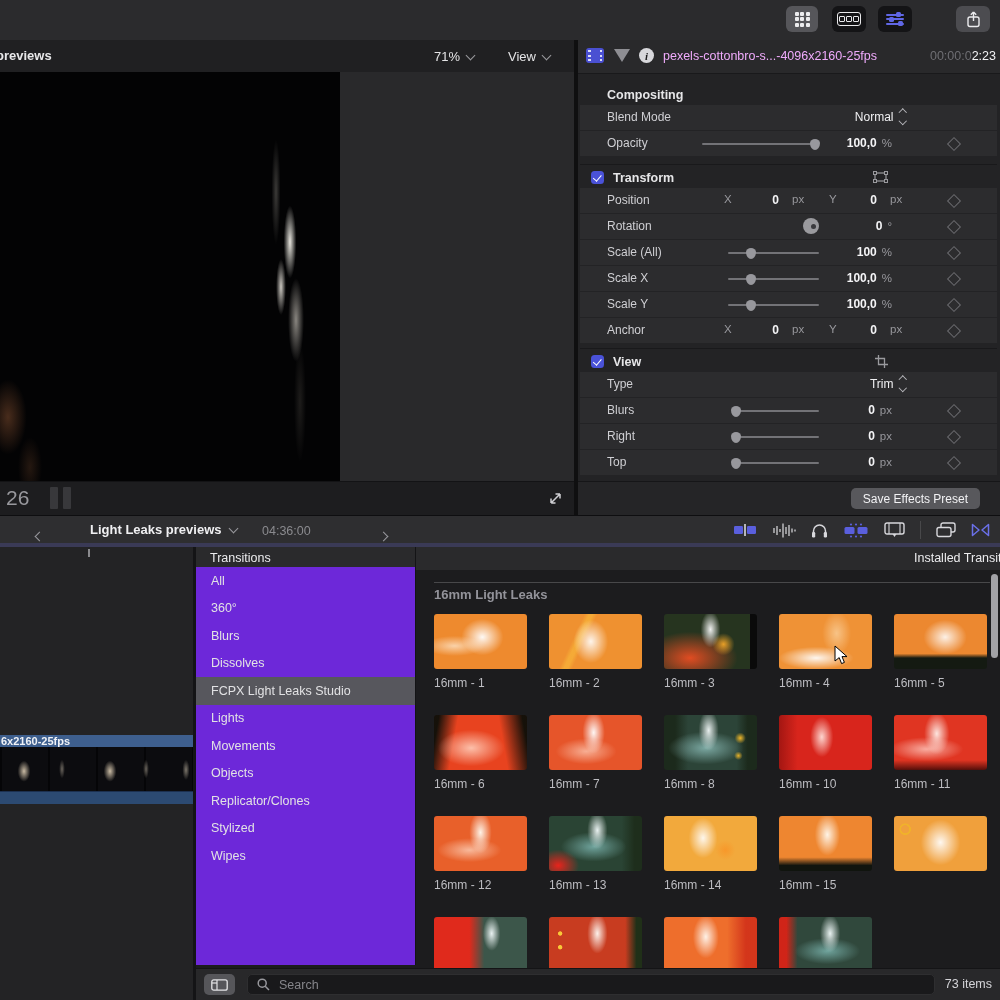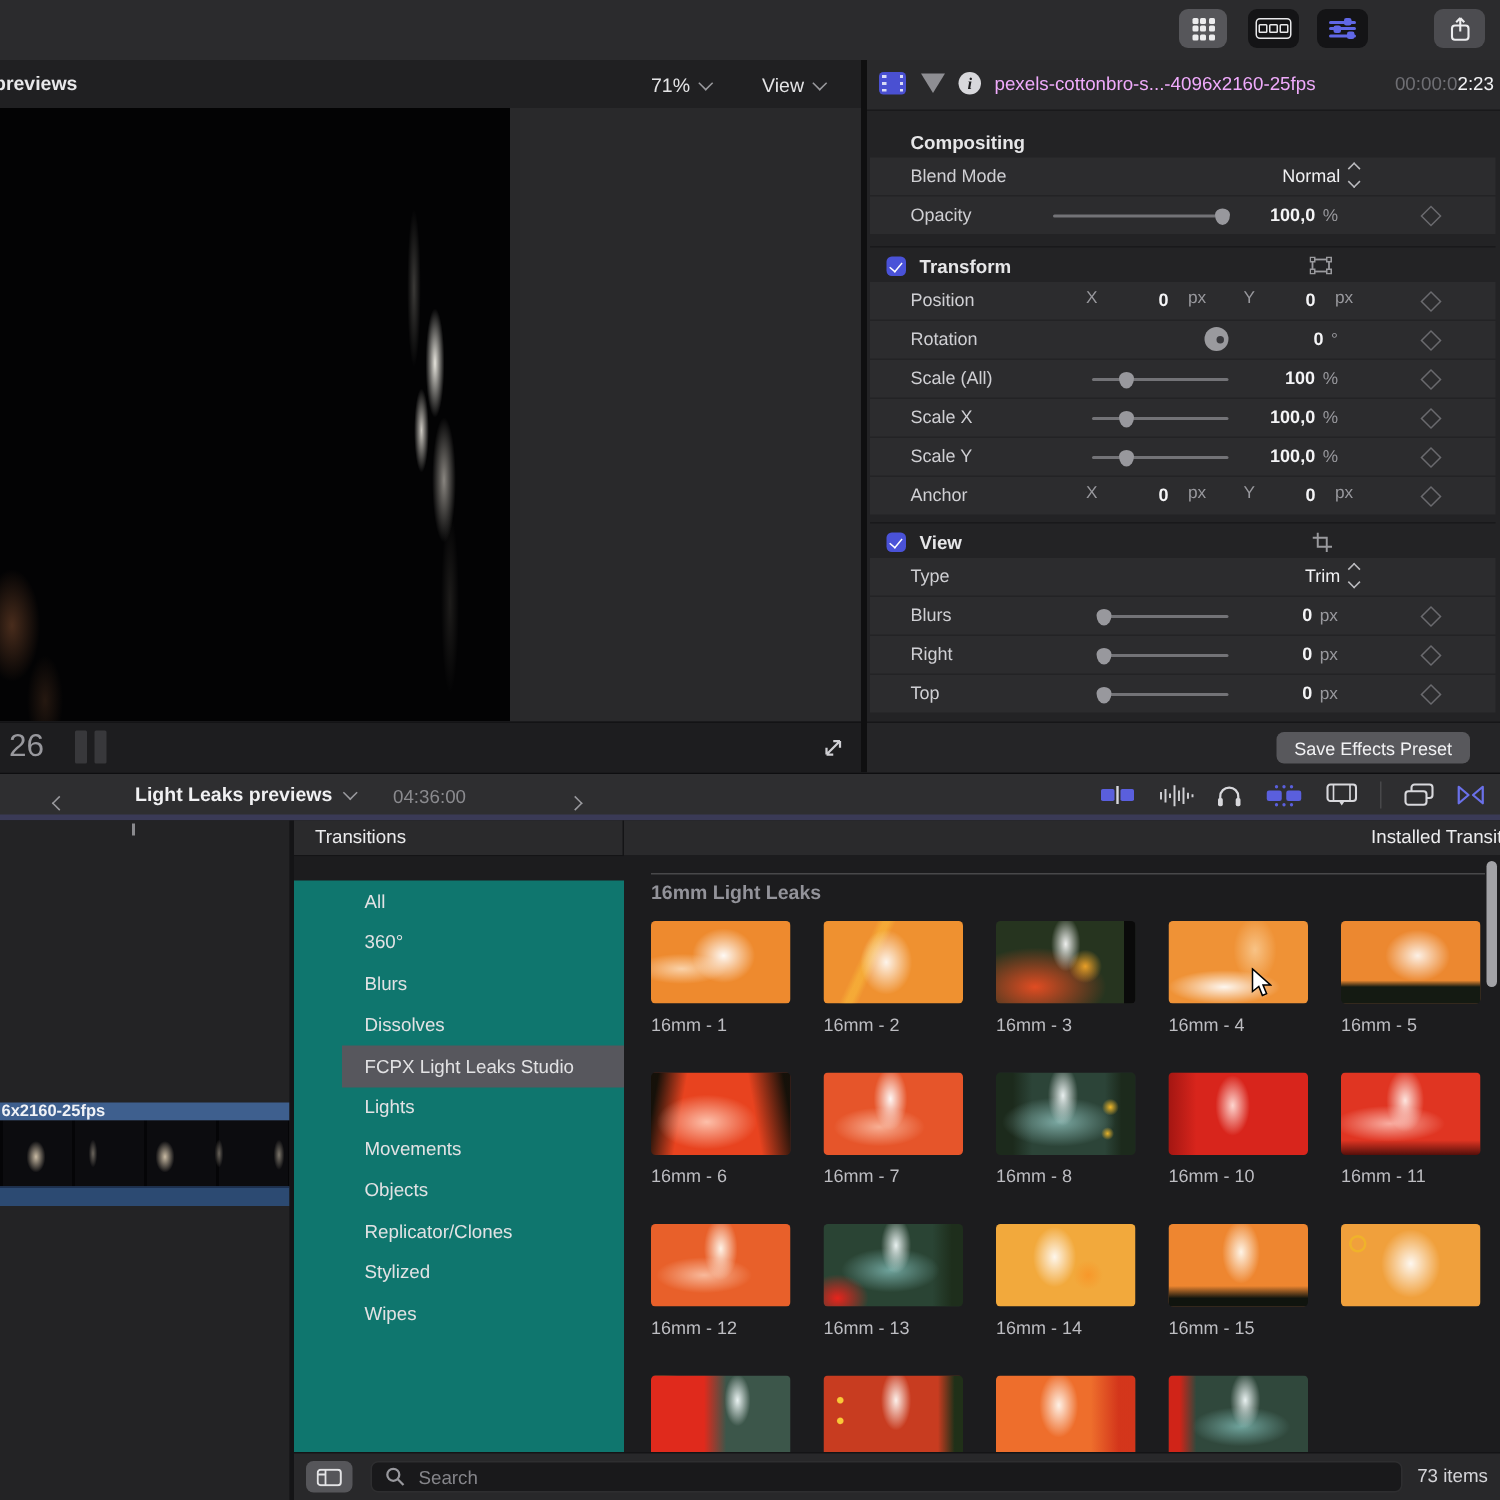--- a/index.html
+++ b/index.html
@@ -98,21 +98,21 @@
       repeating-linear-gradient(90deg,#050507 0 2px,#0c0c0f 2px 48px);}
   .clipaudio{height:12px;background:#2c4a72;border-top:1px solid #1c3050;}
   .tl-div{left:193px;top:0;width:3px;height:453px;background:#141416;}
   .playhead{left:88px;top:2px;width:1.5px;height:8px;background:#8a8a8e;}
   
   .browser{left:196px;top:0;width:804px;height:453px;}
   .bhead{left:0;top:0;width:804px;height:23px;background:#2a2a2c;border-bottom:1px solid #141416;padding-left:45px;}
   .bhead .tab{position:absolute;left:14px;top:4px;font-size:12.5px;color:#ececee;}
   .bhead .cell-div{position:absolute;left:219px;top:0;width:1px;height:23px;background:#141416;}
   .bfilter{position:absolute;right:8px;top:4px;font-size:12.5px;color:#ececee;display:flex;align-items:center;gap:7px;}
-  .cats{left:0;top:40px;width:219px;height:398px;background:#0f766e;border-right:1px solid #141416;padding-left:32px;}
+  .cats{left:0;top:20px;width:219px;height:398px;background:#6d28d9;border-right:1px solid #141416;}
   .cat{height:27.5px;display:flex;align-items:center;padding-left:15px;font-size:12.5px;color:#e2e2e4;box-sizing:border-box;}
   .cat.sel{background:#57575d;}
   .content{left:220px;top:23px;width:584px;height:398px;background:#1c1c1e;overflow:hidden;}
   .gline{left:18px;top:12px;width:556px;height:1px;background:#48484a;}
   .gtitle{left:18px;top:17px;font-size:13px;font-weight:bold;color:#93939a;}
   .grid{left:18px;top:44px;display:grid;grid-template-columns:repeat(5,93px);column-gap:22px;}
   .cellc{height:101px;}
   .thumb{width:93px;height:55px;border-radius:3px;}
   .tlabel{margin-top:7px;font-size:12px;color:#bdbdc2;}
   .cscroll{right:2px;top:4px;width:7px;height:84px;background:#a2a2a6;border-radius:4px;}

